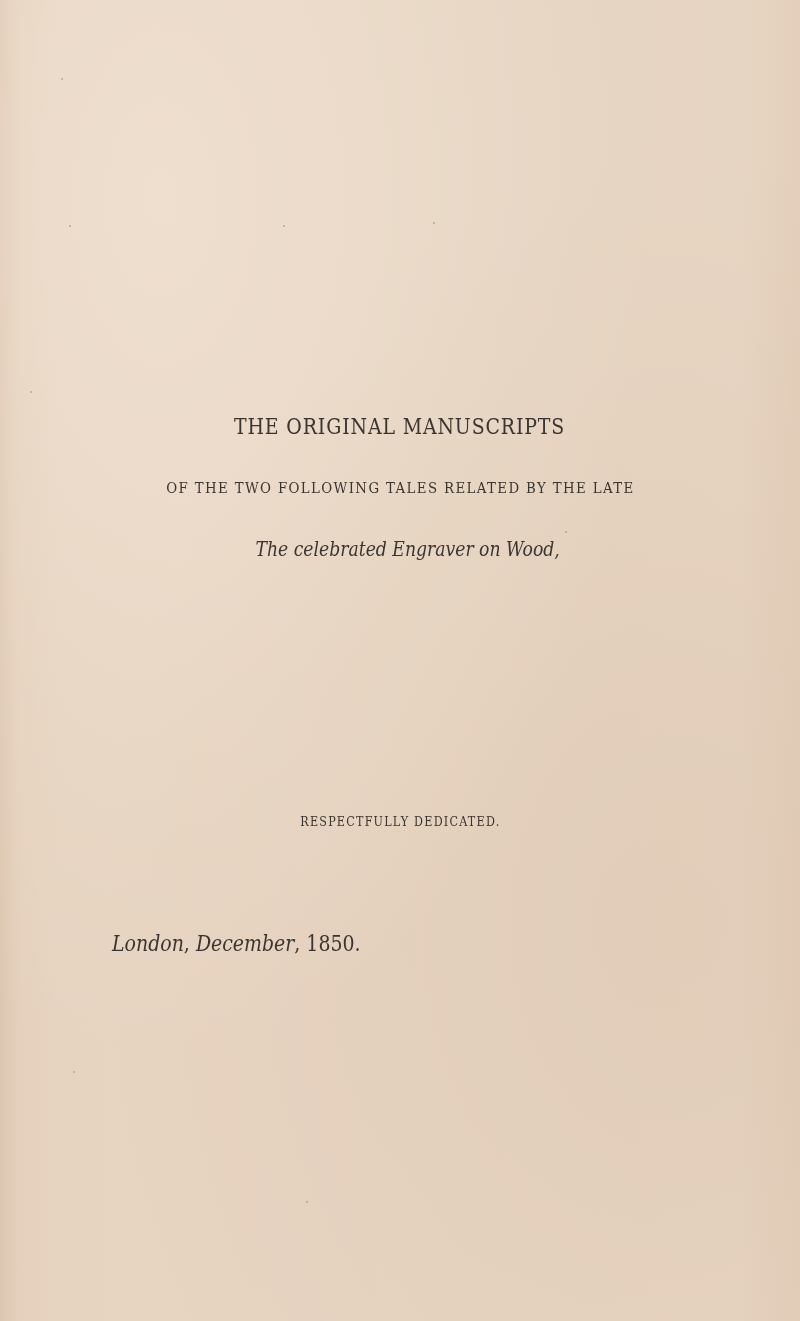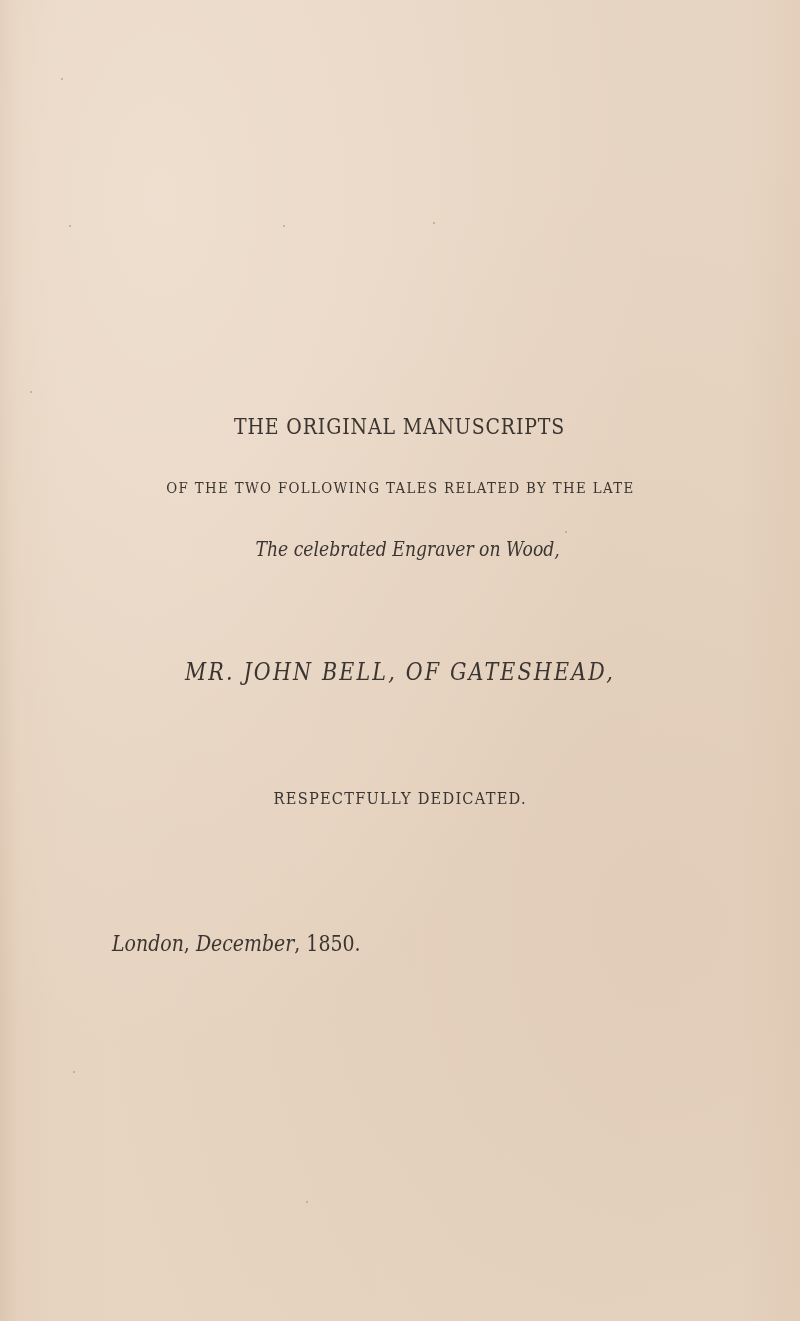--- a/index.html
+++ b/index.html
@@ -44,21 +44,21 @@
   #l4 { top: 537px; font-size: 21px; font-style: italic; margin-left: 8px; }
   #l4 .cond { transform: scaleX(0.82); }
   #l5 { top: 606px; font-size: 15.5px; letter-spacing: 7px; }
   #l5 .cond { transform: scaleX(0.86); }
   #l6 { top: 658px; font-size: 24px; font-style: italic; letter-spacing: 2.5px; }
   #l6 .cond { transform: scaleX(0.86); }
   #l7 { top: 718px; font-size: 15.5px; letter-spacing: 1.4px; }
   #l7 .cond { transform: scaleX(0.86); }
   #l8 { top: 773px; font-size: 15.5px; letter-spacing: 1.4px; }
   #l8 .cond { transform: scaleX(0.86); }
-  #l9 { top: 788px; font-size: 17px; letter-spacing: 1.4px; }
+  #l9 { top: 814px; font-size: 13px; letter-spacing: 1.4px; }
   #l9 .cond { transform: scaleX(0.86); }
   #l10 {
     position: absolute;
     top: 931px;
     left: 112px;
     font-size: 22px;
     color: #3b3531;
     white-space: nowrap;
     transform: scaleX(0.86);
     transform-origin: left center;
@@ -94,23 +94,20 @@
   <div class="line" id="l2">
     <span class="cond">OF THE TWO FOLLOWING TALES RELATED BY THE LATE</span>
   </div>
 
 
   <div class="line" id="l4">
     <span class="cond">The celebrated Engraver on Wood,</span>
   </div>
 
 
-  <div class="line" id="l6">
-    <span class="cond">MR. JOHN BELL, OF GATESHEAD,</span>
-  </div>
 
 
 
   <div class="line" id="l9">
     <span class="cond">RESPECTFULLY DEDICATED.</span>
   </div>
 
   <div id="l10">
     <span class="it">London</span><span>, </span><span class="it">December</span><span>, </span><span>1850.</span>
   </div>

